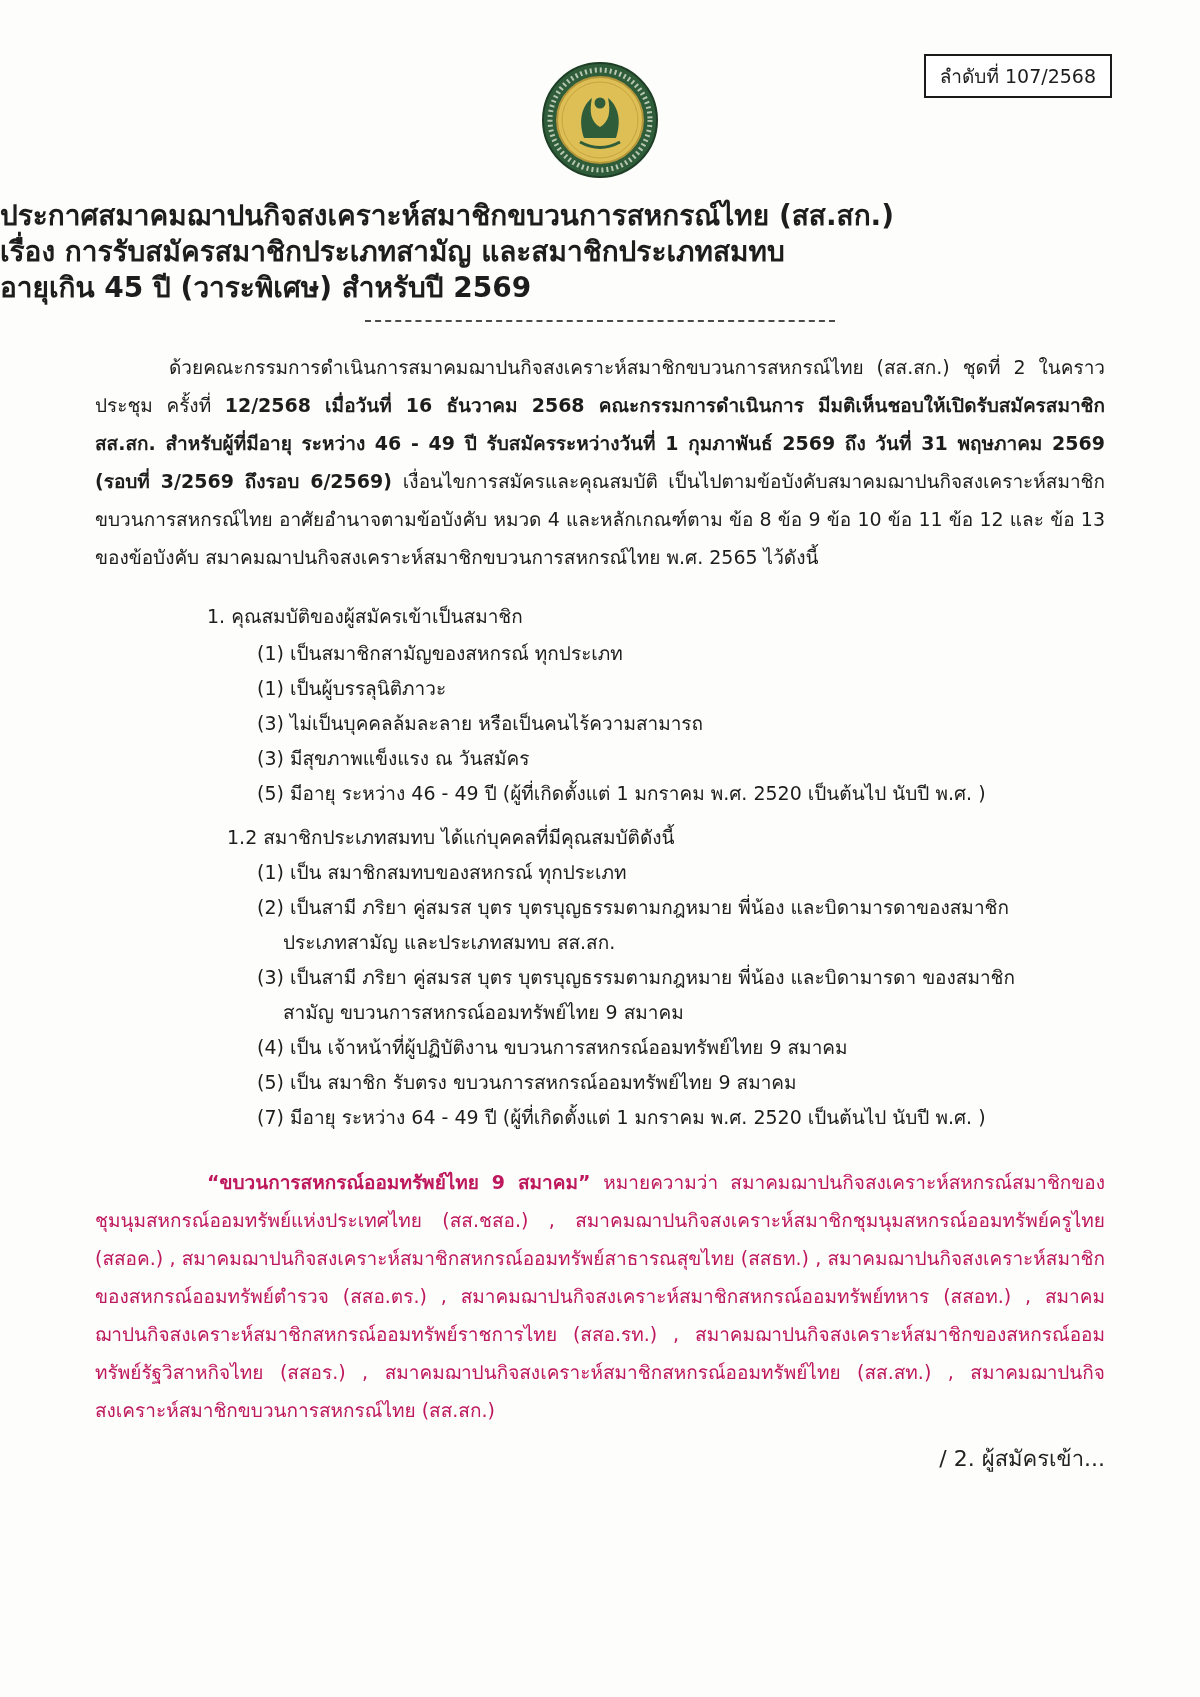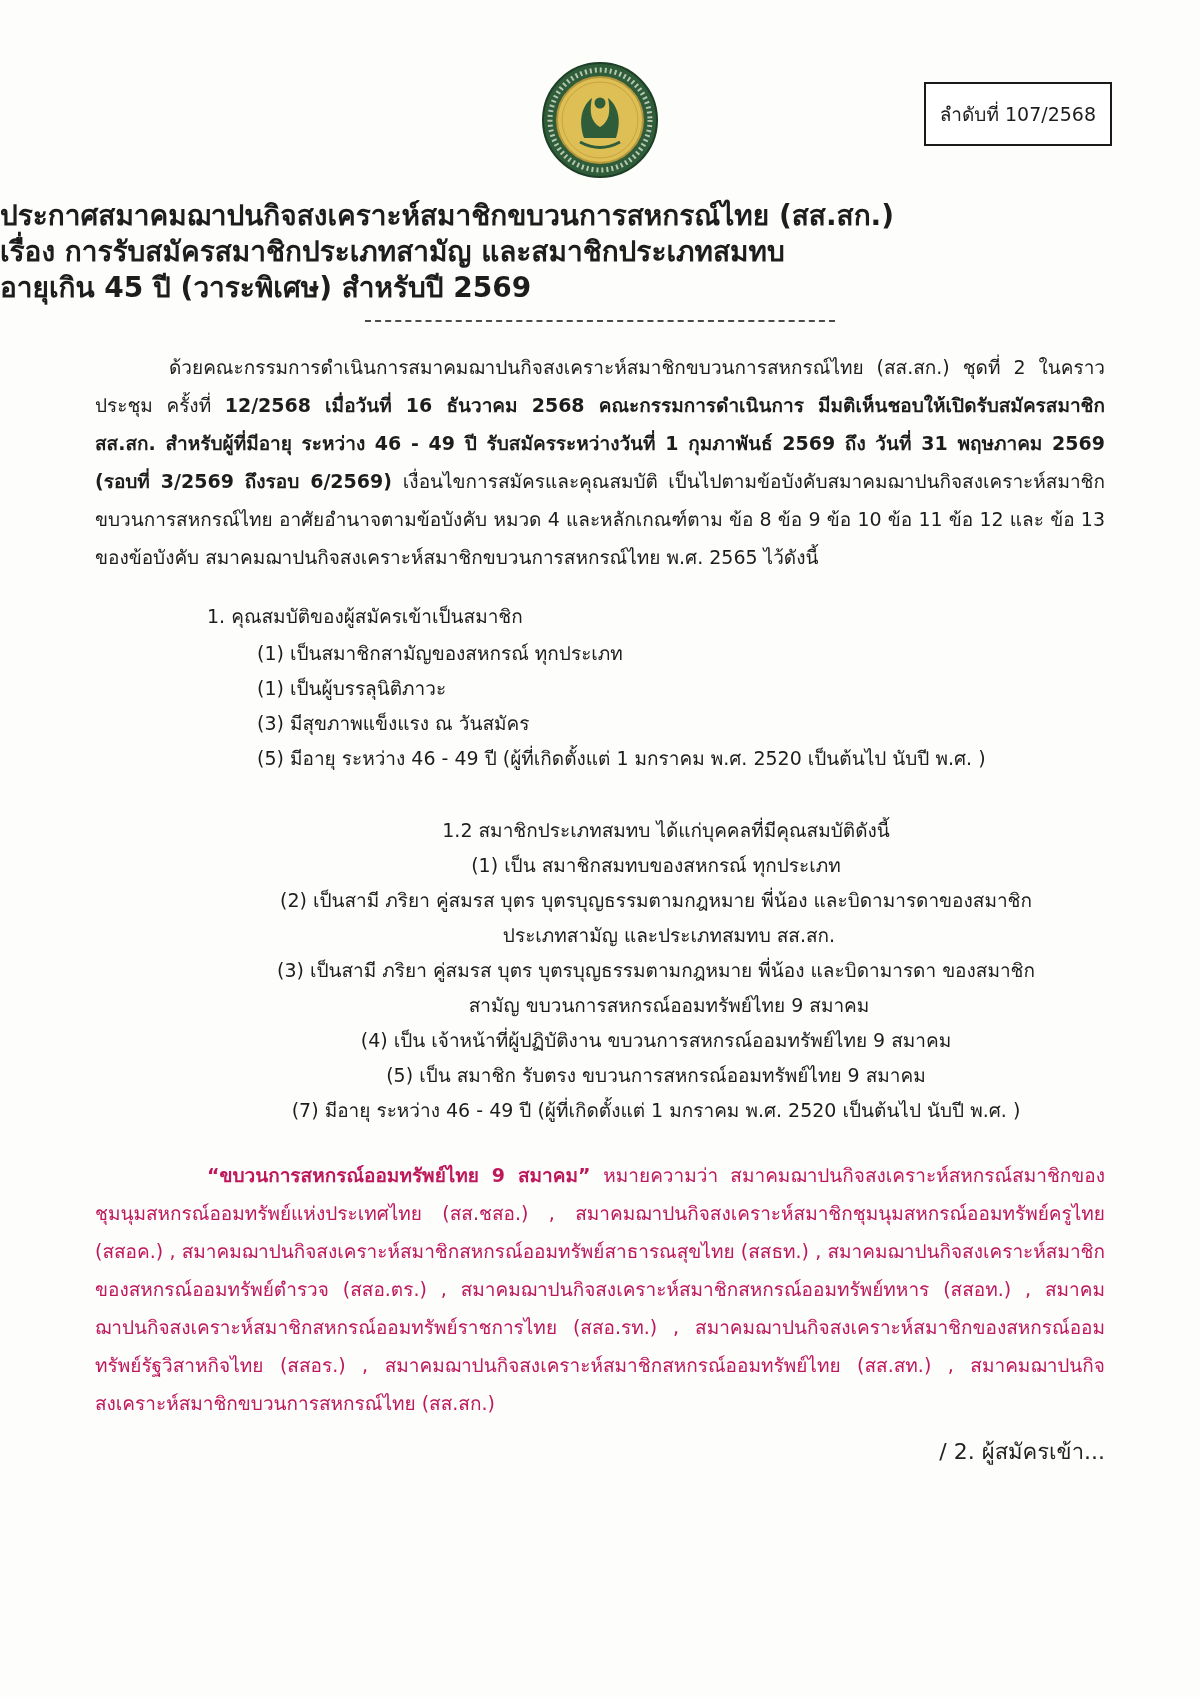--- a/index.html
+++ b/index.html
@@ -12,24 +12,23 @@
   .page {
     position: relative;
     width: 1200px; height: 1697px;
     background: #fdfdfc;
     overflow: hidden;
   }
   .doc-number-box {
     position: absolute;
     top: 54px; right: 88px;
     border: 2px solid #1a1a1a;
-    padding: 15px 14px;
+    padding: 5px 14px;
     font-size: 19px;
     background: #fff;
-    margin-top: 28px;
   }
   .seal-wrap { text-align: center; padding-top: 60px; }
   .seal-wrap svg { display: inline-block; }
   .title-block {
     text-align: left;
     margin-top: 14px;
     font-weight: bold;
     font-size: 28px;
     line-height: 36px;
   }
@@ -52,21 +51,21 @@
   .sec-heading {
     margin-top: 22px;
     margin-left: 112px;
     line-height: 36px;
   }
   .sub-heading {
     margin-left: 132px;
     line-height: 36px;
   }
   .sub-block { margin-top: 2px; }
-  .sub-block + .sub-block { margin-top: 36px; text-align: center; }
+  .sub-block + .sub-block { margin-top: 8px; }
   .qual-list { margin-left: 162px; margin-right: 50px; }
   .qual-item {
     line-height: 35px;
     padding-left: 26px;
     text-indent: -26px;
   }
   .definition {
     margin-top: 28px;
     text-align: justify;
     text-indent: 112px;
@@ -114,34 +113,35 @@
   <div class="content">
 
     <p class="intro"><span>ด้วยคณะกรรมการดำเนินการสมาคมฌาปนกิจสงเคราะห์สมาชิกขบวนการสหกรณ์ไทย (สส.สก.) ชุดที่ 2 ในคราวประชุม ครั้งที่ </span><span class="bold">12/2568 เมื่อวันที่ 16 ธันวาคม 2568 คณะกรรมการดำเนินการ มีมติเห็นชอบให้เปิดรับสมัครสมาชิก สส.สก. สำหรับผู้ที่มีอายุ ระหว่าง 46 - 49 ปี รับสมัครระหว่างวันที่ 1 กุมภาพันธ์ 2569 ถึง วันที่ 31 พฤษภาคม 2569 (รอบที่ 3/2569 ถึงรอบ 6/2569) </span><span>เงื่อนไขการสมัครและคุณสมบัติ เป็นไปตามข้อบังคับสมาคมฌาปนกิจสงเคราะห์สมาชิกขบวนการสหกรณ์ไทย อาศัยอำนาจตามข้อบังคับ หมวด 4 และหลักเกณฑ์ตาม ข้อ 8 ข้อ 9 ข้อ 10 ข้อ 11 ข้อ 12 และ ข้อ 13 ของข้อบังคับ สมาคมฌาปนกิจสงเคราะห์สมาชิกขบวนการสหกรณ์ไทย พ.ศ. 2565  ไว้ดังนี้</span></p>
 
     <div class="sec-heading">1. คุณสมบัติของผู้สมัครเข้าเป็นสมาชิก</div>
 
     <div class="sub-block">
       <div class="qual-list">
         <div class="qual-item">(1) เป็นสมาชิกสามัญของสหกรณ์ ทุกประเภท</div>
         <div class="qual-item">(1) เป็นผู้บรรลุนิติภาวะ</div>
+        <div class="qual-item">(3) ไม่เป็นบุคคลล้มละลาย หรือเป็นคนไร้ความสามารถ</div>
         <div class="qual-item">(3) มีสุขภาพแข็งแรง ณ วันสมัคร</div>
         <div class="qual-item">(5) มีอายุ ระหว่าง 46 - 49 ปี (ผู้ที่เกิดตั้งแต่ 1 มกราคม พ.ศ. 2520 เป็นต้นไป นับปี พ.ศ. )</div>
       </div>
     </div>
 
     <div class="sub-block">
       <div class="sub-heading">1.2 สมาชิกประเภทสมทบ  ได้แก่บุคคลที่มีคุณสมบัติดังนี้</div>
       <div class="qual-list">
         <div class="qual-item">(1) เป็น สมาชิกสมทบของสหกรณ์ ทุกประเภท</div>
         <div class="qual-item">(2) เป็นสามี ภริยา คู่สมรส บุตร บุตรบุญธรรมตามกฎหมาย พี่น้อง และบิดามารดาของสมาชิก ประเภทสามัญ และประเภทสมทบ สส.สก.</div>
         <div class="qual-item">(3) เป็นสามี ภริยา คู่สมรส บุตร บุตรบุญธรรมตามกฎหมาย พี่น้อง และบิดามารดา ของสมาชิกสามัญ ขบวนการสหกรณ์ออมทรัพย์ไทย 9 สมาคม</div>
         <div class="qual-item">(4) เป็น เจ้าหน้าที่ผู้ปฏิบัติงาน ขบวนการสหกรณ์ออมทรัพย์ไทย 9 สมาคม</div>
         <div class="qual-item">(5) เป็น สมาชิก รับตรง ขบวนการสหกรณ์ออมทรัพย์ไทย 9 สมาคม</div>
-        <div class="qual-item">(7) มีอายุ ระหว่าง 46 - 49 ปี (ผู้ที่เกิดตั้งแต่ 1 มกราคม พ.ศ. 2520 เป็นต้นไป นับปี พ.ศ. )</div>
+        <div class="qual-item">(7) มีอายุ ระหว่าง 64 - 49 ปี (ผู้ที่เกิดตั้งแต่ 1 มกราคม พ.ศ. 2520 เป็นต้นไป นับปี พ.ศ. )</div>
       </div>
     </div>
 
     <p class="definition"><span class="bold">“ขบวนการสหกรณ์ออมทรัพย์ไทย 9 สมาคม”  </span><span>หมายความว่า สมาคมฌาปนกิจสงเคราะห์สหกรณ์สมาชิกของชุมนุมสหกรณ์ออมทรัพย์แห่งประเทศไทย (สส.ชสอ.) , สมาคมฌาปนกิจสงเคราะห์สมาชิกชุมนุมสหกรณ์ออมทรัพย์ครูไทย (สสอค.) , สมาคมฌาปนกิจสงเคราะห์สมาชิกสหกรณ์ออมทรัพย์สาธารณสุขไทย (สสธท.) , สมาคมฌาปนกิจสงเคราะห์สมาชิกของสหกรณ์ออมทรัพย์ตำรวจ (สสอ.ตร.) , สมาคมฌาปนกิจสงเคราะห์สมาชิกสหกรณ์ออมทรัพย์ทหาร (สสอท.) , สมาคมฌาปนกิจสงเคราะห์สมาชิกสหกรณ์ออมทรัพย์ราชการไทย (สสอ.รท.) , สมาคมฌาปนกิจสงเคราะห์สมาชิกของสหกรณ์ออมทรัพย์รัฐวิสาหกิจไทย (สสอร.) , สมาคมฌาปนกิจสงเคราะห์สมาชิกสหกรณ์ออมทรัพย์ไทย (สส.สท.) , สมาคมฌาปนกิจสงเคราะห์สมาชิกขบวนการสหกรณ์ไทย (สส.สก.)</span></p>
 
     <div class="footer-note">/  2. ผู้สมัครเข้า...</div>
 
   </div>
 
 </div>

